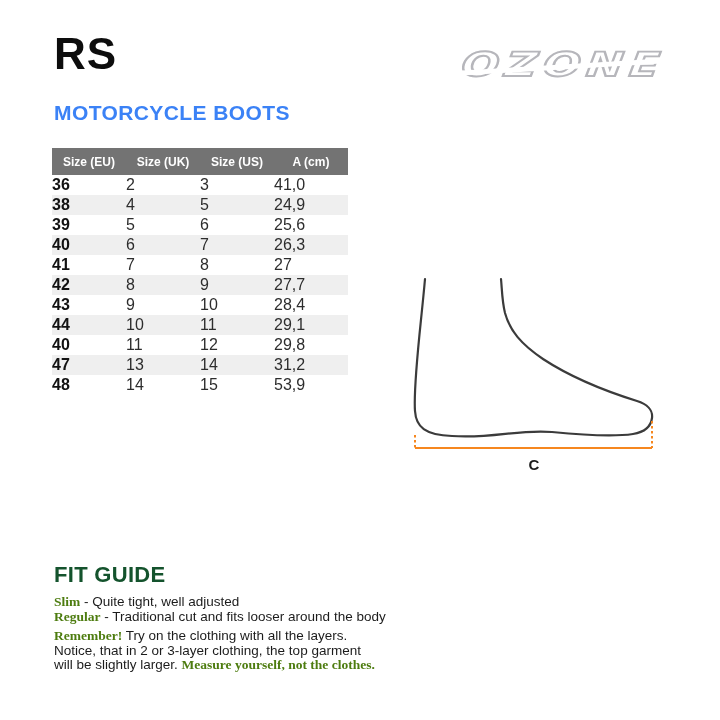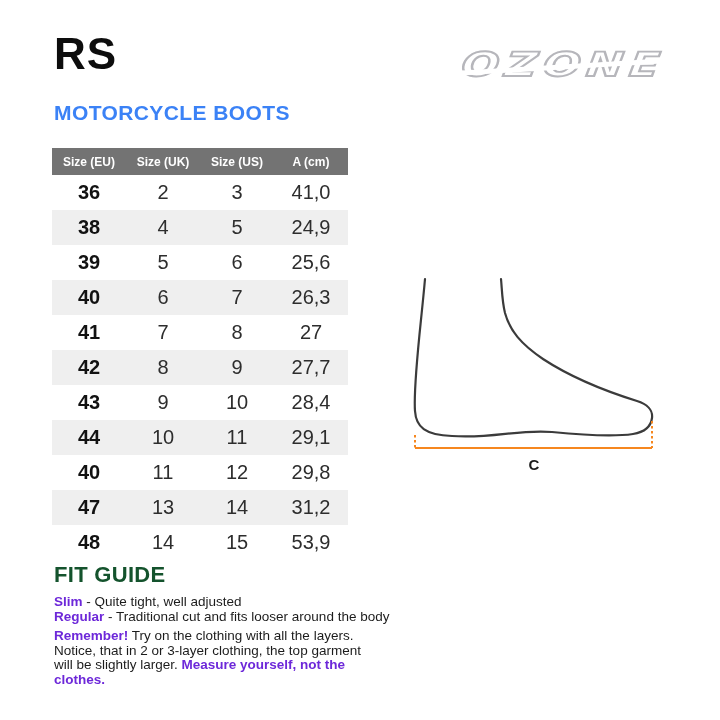--- a/index.html
+++ b/index.html
@@ -48,43 +48,43 @@
 
   
   .size-table-wrap { position: absolute; left: 52px; top: 148px; width: 296px; }
   table.size-table { border-collapse: collapse; width: 296px; table-layout: fixed; }
   table.size-table th {
     background: #737373; color: #ffffff;
     font-size: 12px; font-weight: 700;
     height: 27px; text-align: center; vertical-align: middle;
   }
   table.size-table td {
-    height: 35px; text-align: center; vertical-align: middle;
-    font-size: 20px; color: #2d2d2d;
+    height: 20px; text-align: left; vertical-align: middle;
+    font-size: 16px; color: #2d2d2d;
   }
   table.size-table tbody tr:nth-child(even) { background: #EFEFEF; }
   table.size-table td:first-child { font-weight: 700; color: #121212; }
 
   
   .foot-diagram { position: absolute; left: 400px; top: 263px; }
 
   
   .fit-heading {
     position: absolute; left: 54px; top: 564px;
     font-size: 22px; font-weight: 800; letter-spacing: 0.3px;
     color: #14532d; line-height: 1;
   }
   .fit-para {
     position: absolute; left: 54px;
     font-size: 13.5px; line-height: 14.6px; color: #1c1c1c;
     width: 340px;
   }
   .fit-para-1 { top: 595px; }
   .fit-para-2 { top: 629px; }
-  .fit-para b { font-weight: 700; color: #6d28d9; }
+  .fit-para b { font-weight: 700; color: #4d7c0f; font-family: Liberation Serif, serif; }
 </style>
 </head>
 <body>
 
 <div class="page">
 
   <div class="title">RS</div>
   <div class="subtitle">MOTORCYCLE BOOTS</div>
   <div class="brand-logo">
     <span class="brand-text">OZONE</span>

